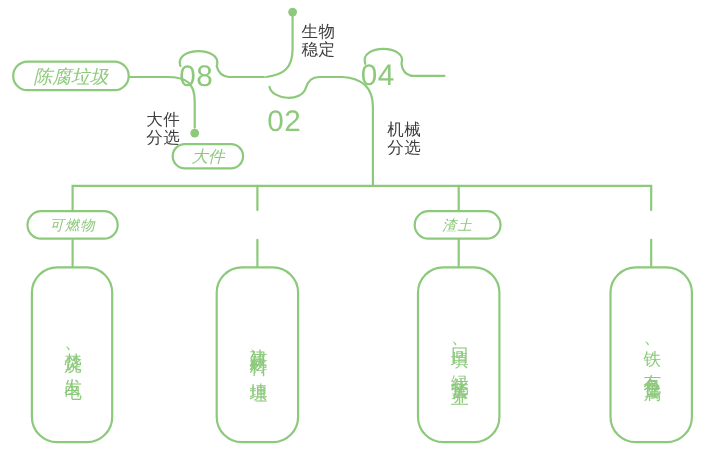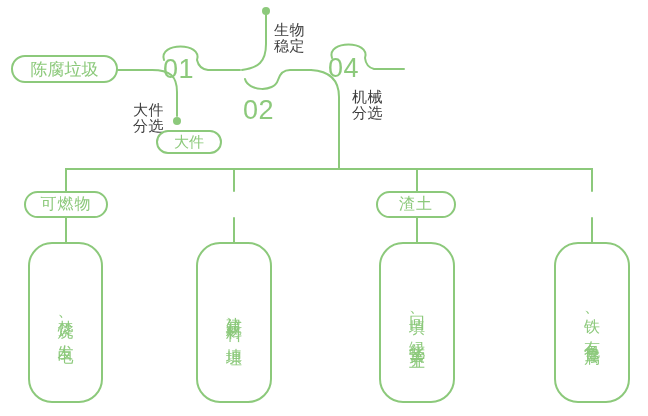--- a/index.html
+++ b/index.html
@@ -15,44 +15,45 @@
   }
   svg.wires{position:absolute;left:0;top:0;width:648px;height:416px;}
   .ln{stroke:var(--green);stroke-width:2;fill:none;stroke-linecap:round;}
   .dot{fill:var(--green);stroke:none;}
 
   .pill{
     position:absolute;box-sizing:border-box;background:var(--bg);
     border:2px solid var(--green);color:var(--green);
     display:flex;align-items:center;justify-content:center;
     white-space:nowrap;
+    font-style:italic;
   }
   .pill-src{left:11px;top:55px;width:107px;height:28px;border-radius:15px;font-size:17px;}
   .pill-bulky{left:156px;top:130px;width:66px;height:24px;border-radius:13px;font-size:15px;}
-  .pill-cat{top:191px;height:27px;border-radius:14px;font-size:16px;letter-spacing:1px;}
+  .pill-cat{top:191px;height:27px;border-radius:14px;font-size:13px;letter-spacing:1px;}
   .cat-0{left:24px;width:84px;}
   .cat-1{left:193px;width:84px;}
   .cat-2{left:376px;width:80px;justify-content:center;}
   .cat-3{left:546px;width:89px;}
 
   .stepnum{
     position:absolute;color:var(--green);font-size:27px;line-height:28px;
     letter-spacing:0.5px;
   }
   .num-0{left:163px;top:55px;}
   .num-1{left:243px;top:55px;margin-top:41px;}
   .num-2{left:328px;top:54px;}
 
   .steplabel{
     position:absolute;color:var(--dark);font-size:15px;line-height:15.5px;
     white-space:pre-line;letter-spacing:0.5px;margin-top:14px;
   }
   .lbl-0{left:133px;top:88px;}
   .lbl-1{left:274px;top:8px;}
-  .lbl-2{left:352px;top:75px;text-align:center;}
+  .lbl-2{left:352px;top:97px;text-align:center;}
 
   .obox{
     position:absolute;top:242px;height:161px;box-sizing:border-box;
     border:2px solid var(--green);border-radius:24px;background:var(--bg);
     display:flex;align-items:center;justify-content:center;
   }
   .obox-0{left:28px;width:75px;}
   .obox-1{left:196px;width:76px;}
   .obox-2{left:379px;width:76px;}
   .obox-3{left:554px;width:76px;}
@@ -85,21 +86,21 @@
     <path class="ln" d="M66,191 V169 H592 V191"></path>
     <path class="ln" d="M234,169 V191 M417,169 V191"></path>
 
     <path class="ln" d="M66,218 V242 M234,218 V242 M417,218 V242 M592,218 V242"></path>
   </svg>
 
   <div class="pill pill-src">
     <span>陈腐垃圾</span>
   </div>
 
-  <div class="stepnum num-0">01</div>
+  <div class="stepnum num-0">08</div>
   <div class="stepnum num-1">02</div>
   <div class="stepnum num-2">04</div>
 
   <div class="steplabel lbl-0">大件
 分选</div>
   <div class="steplabel lbl-1">生物
 稳定</div>
   <div class="steplabel lbl-2">机械
 分选</div>
 

